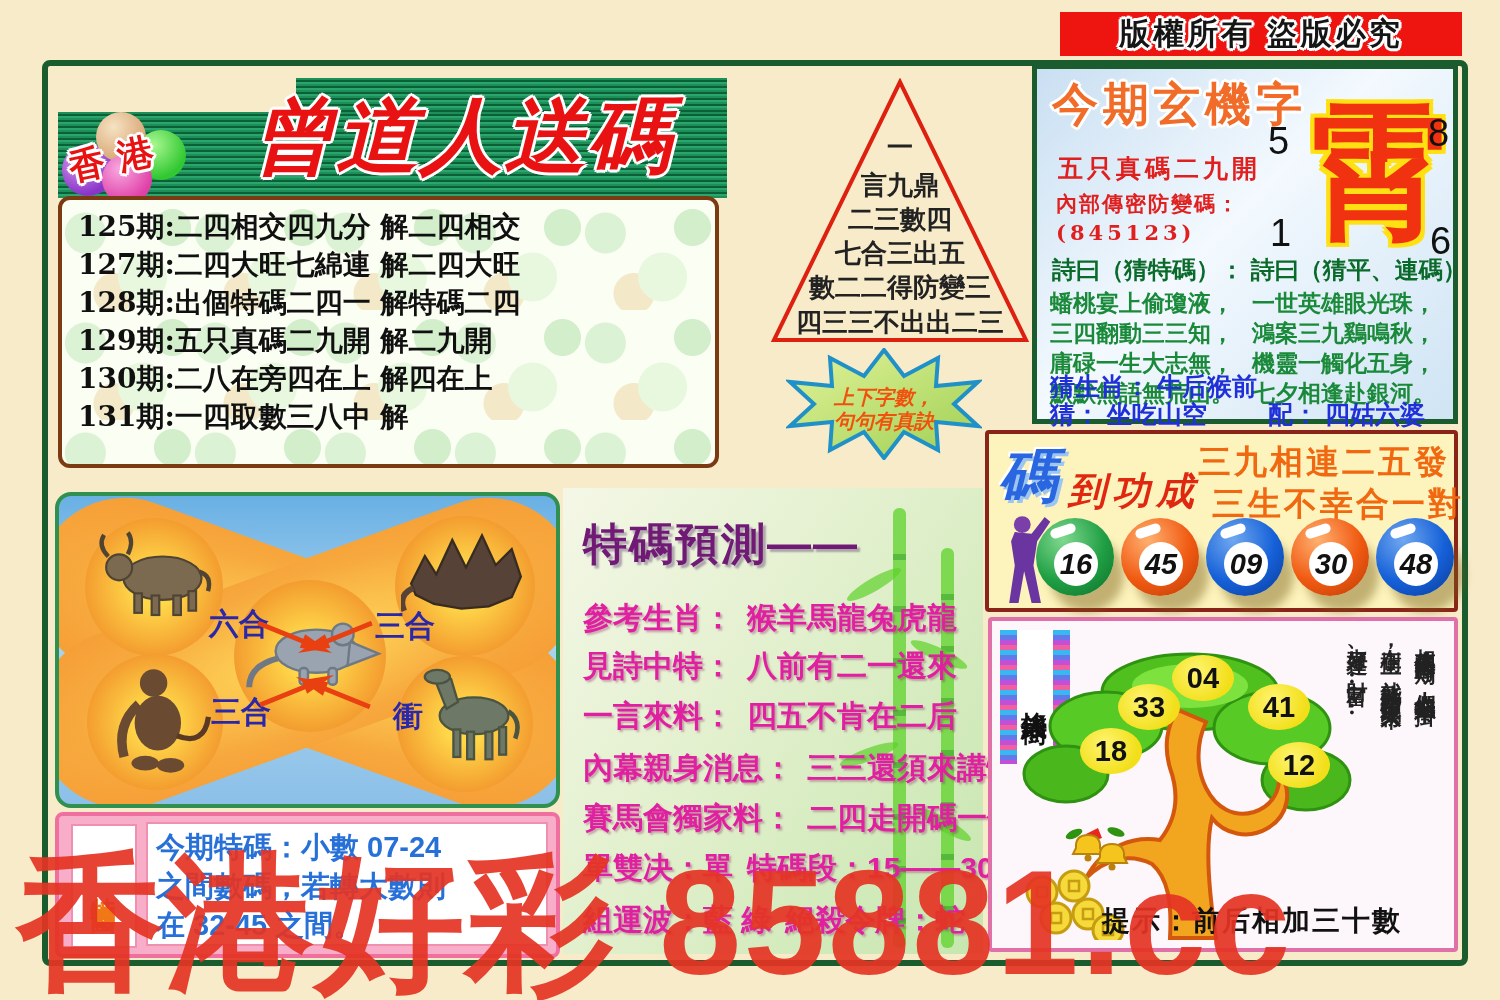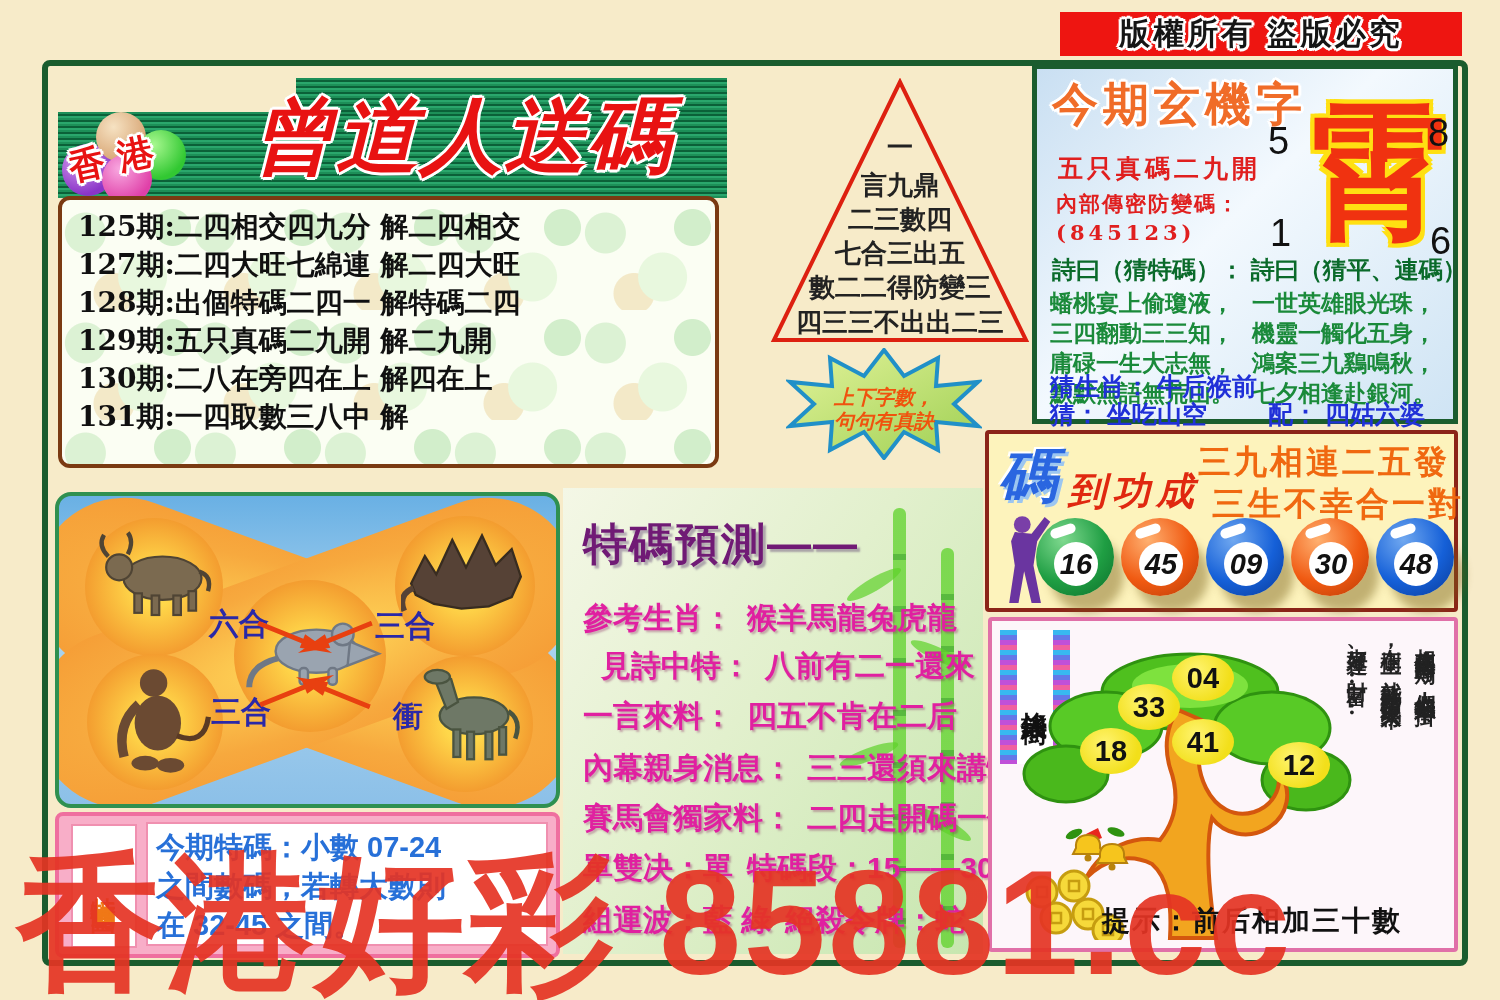--- a/index.html
+++ b/index.html
@@ -198,22 +198,22 @@
 <div class="abs m-num" style="left:1430px;top:220px;">6</div>
 <div class="abs m-poem-header">詩曰（猜特碼）： 詩曰（猜平、連碼）</div>
 <div class="abs poem-col" style="left:1050px;top:288px;">
   <div>蟠桃宴上偷瓊液，</div>
   <div>三四翻動三三知，</div>
   <div>庸碌一生大志無，</div>
   <div>默默無語無荒山。</div>
 </div>
 <div class="abs poem-col" style="left:1252px;top:288px;">
   <div>一世英雄眼光珠，</div>
+  <div>鴻案三九鷄鳴秋，</div>
   <div>機靈一觸化五身，</div>
-  <div>鴻案三九鷄鳴秋，</div>
   <div>七夕相逢赴銀河。</div>
 </div>
 <div class="abs m-blue" style="left:1050px;top:370px;">猜生肖：  牛后猴前</div>
 <div class="abs m-blue" style="left:1050px;top:398px;">猜：  坐吃山空</div>
 <div class="abs m-blue" style="left:1268px;top:398px;">配：  四姑六婆</div>
 
 <div class="abs success"></div>
 <div class="abs s-char">碼</div>
 <div class="abs s-rest">到功成</div>
 <div class="abs s-line" style="left:1198px;top:440px;">三九相連二五發</div>
@@ -247,21 +247,21 @@
   <div class="bamboo" style="left:330px;top:20px;height:440px;"></div>
   <div class="bamboo" style="left:378px;top:60px;height:400px;"></div>
   <div class="leaf" style="left:280px;top:90px;transform:rotate(-30deg);"></div>
   <div class="leaf" style="left:345px;top:160px;transform:rotate(25deg);"></div>
   <div class="leaf" style="left:275px;top:260px;transform:rotate(-20deg);"></div>
   <div class="leaf" style="left:350px;top:330px;transform:rotate(30deg);"></div>
 </div>
 <div class="abs p-title">特碼預測——</div>
 <div class="prow" style="top:598px;">
   <span>參考生肖：</span><span class="v">猴羊馬龍兔虎龍</span></div>
-<div class="prow" style="top:646px;text-align:right;">
+<div class="prow" style="top:646px;">
   <span>見詩中特：</span><span class="v">八前有二一還來</span></div>
 <div class="prow" style="top:696px;">
   <span>一言來料：</span><span class="v">四五不肯在二后</span></div>
 <div class="prow" style="top:748px;">
   <span>內幕親身消息：</span><span class="v">三三還須來講情</span></div>
 <div class="prow" style="top:798px;">
   <span>賽馬會獨家料：</span><span class="v">二四走開碼一個</span></div>
 <div class="prow" style="top:848px;">
   <span>單雙决：單</span><span class="v">特碼段：15——30</span></div>
 <div class="prow" style="top:900px;">
@@ -389,21 +389,21 @@
         <rect x="-5" y="-5" width="10" height="10" fill="none" stroke-width="2.5"></rect>
       </g>
     <g transform="translate(88,290)">
         <circle r="15" fill="#f6d93a" stroke-width="3"></circle>
         <rect x="-5" y="-5" width="10" height="10" fill="none" stroke-width="2.5"></rect>
       </g>
   </g>
 </svg>
 <div class="tnum" style="left:1172px;top:655px;">04</div>
 <div class="tnum" style="left:1118px;top:684px;">33</div>
-<div class="tnum" style="left:1172px;top:684px;margin-top:35px;">41</div>
+<div class="tnum" style="left:1248px;top:684px;">41</div>
 <div class="tnum" style="left:1080px;top:728px;">18</div>
 <div class="tnum" style="left:1268px;top:742px;">12</div>
 <div class="tree-story">相傳三國時期，人們把錢幣掛
 在樹上，就能夠給自己及家人帶
 來好運、財富……</div>
 <div class="abs tree-hint">提示：前后相加三十數</div>
 
 <div class="abs watermark">香港好彩 85881.cc</div>
 
 </body></html>

